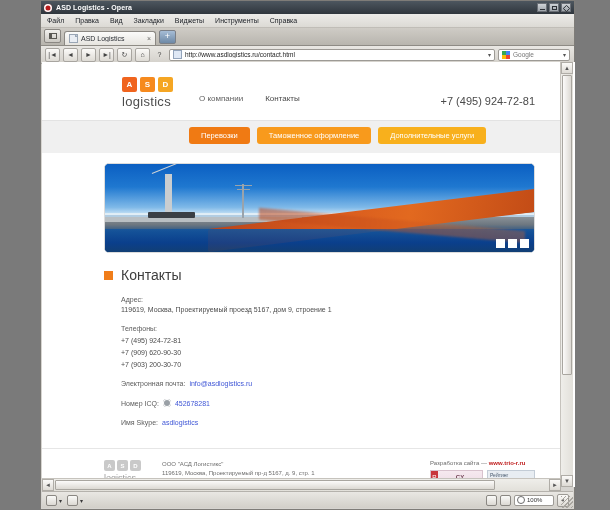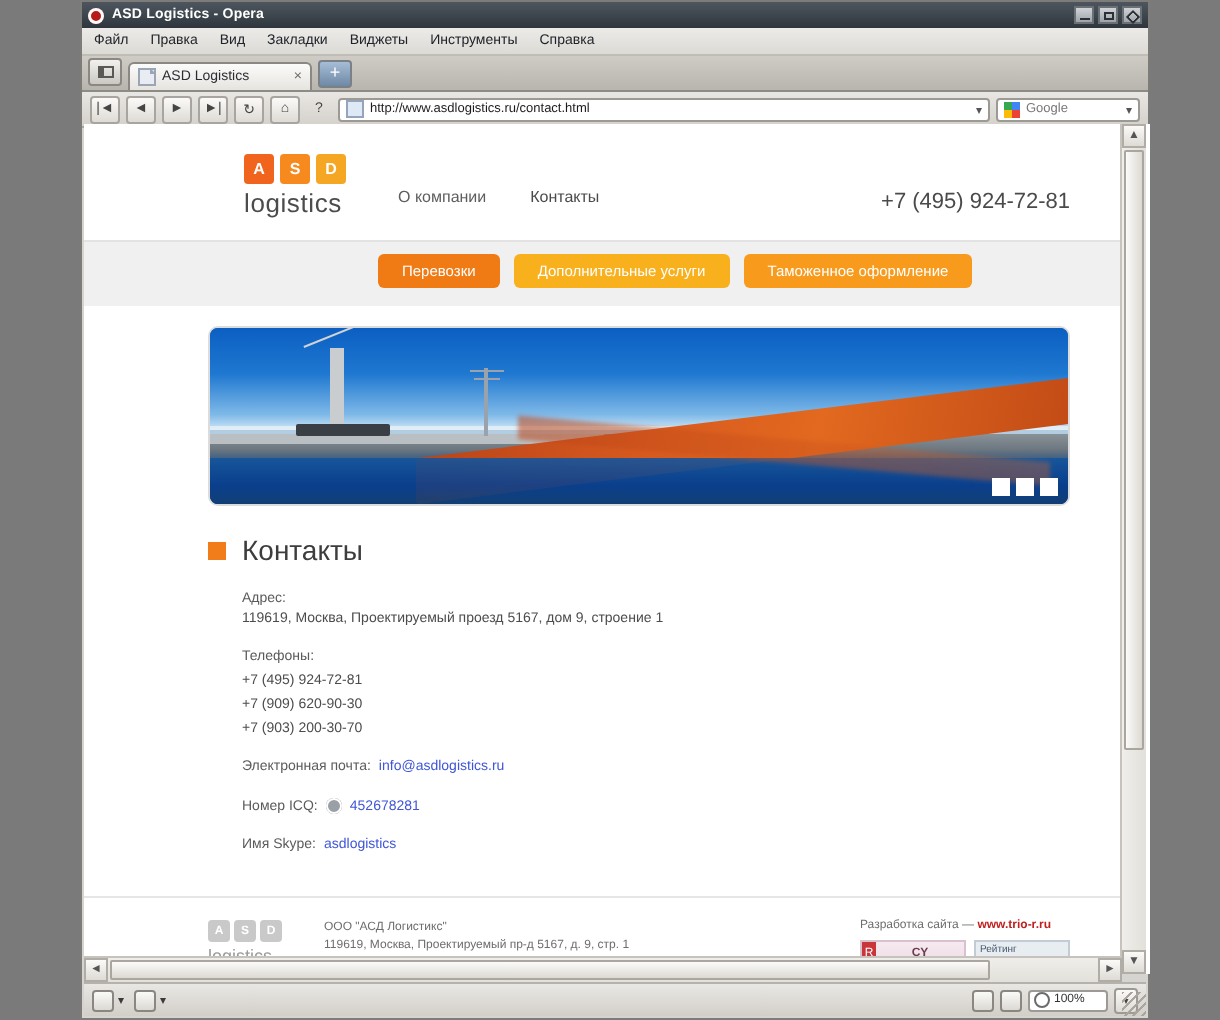--- a/index.html
+++ b/index.html
@@ -272,22 +272,22 @@
       <div class="nav">
         <a href="#">О компании</a>
         <a href="#" class="active">Контакты</a>
       </div>
       <div class="phone">+7 (495) 924-72-81</div>
     </div>
 
     <div class="grayband">
       <div class="svcbtns">
         <div class="svcbtn" style="background:#f07a13">Перевозки</div>
+        <div class="svcbtn" style="background:#f89a1c">Таможенное оформление</div>
         <div class="svcbtn" style="background:#f8b01c">Дополнительные услуги</div>
-        <div class="svcbtn" style="background:#f89a1c">Таможенное оформление</div>
       </div>
     </div>
 
     <div class="bannerwrap">
       <div class="banner">
         <span class="sky"></span>
         <span class="horizon"></span>
         <span class="ground"></span>
         <span class="dock"></span>
         <span class="cranearm"></span>

